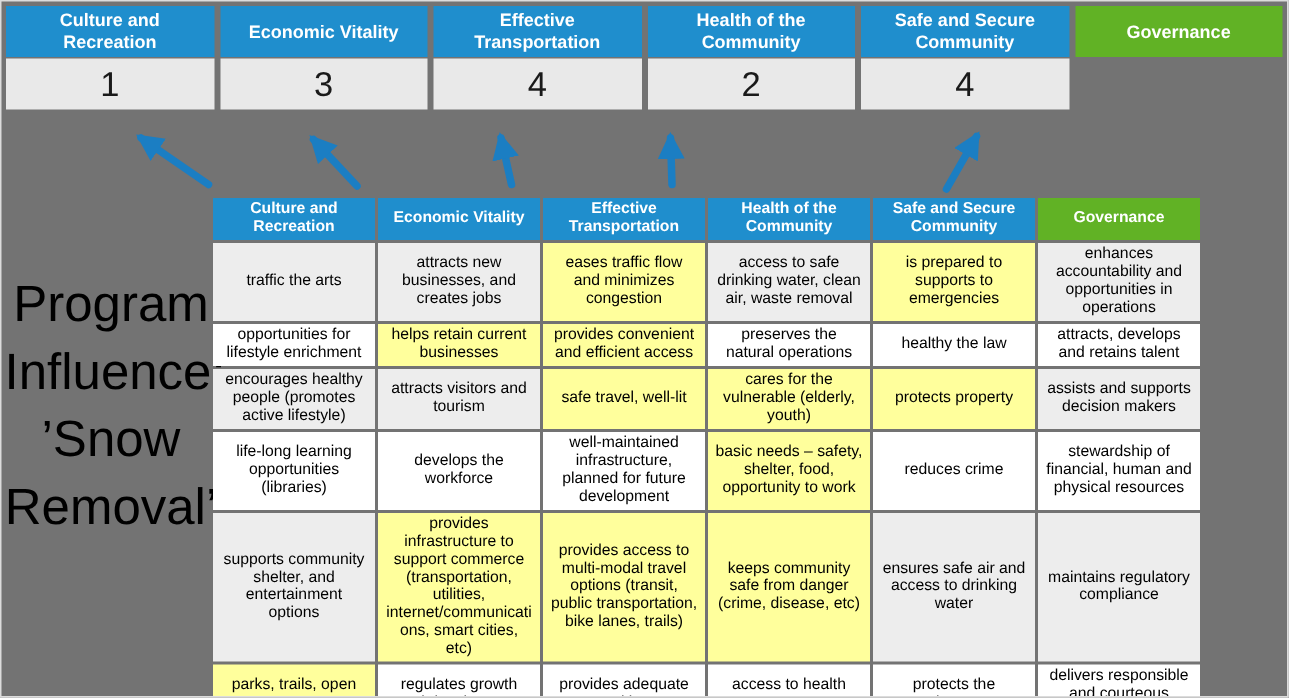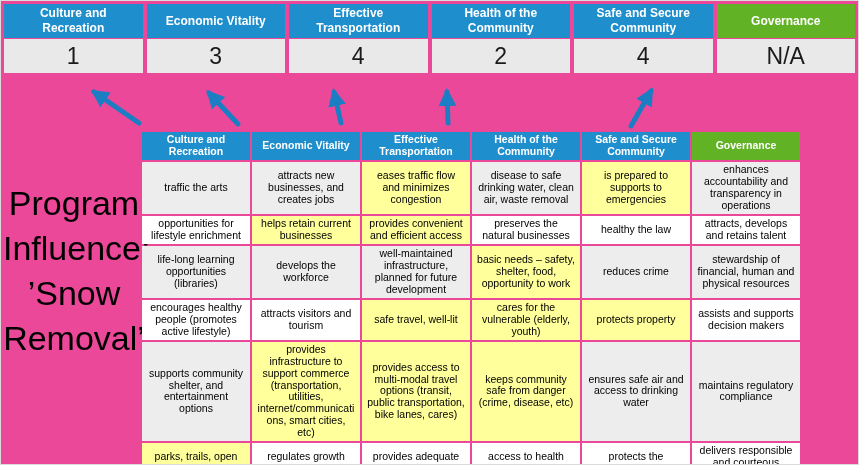--- a/index.html
+++ b/index.html
@@ -1,17 +1,17 @@
 <!DOCTYPE html>
 <html style="--blue: #1f8ecd; --green: #61b225; --arrow: #1b7ec3; --hl: #ffff9c;"><head>
 <meta charset="utf-8">
 <style>
   html,body{margin:0;padding:0;background:#fff;}
   .slide{
-    position:relative;width:857px;height:463px;background:#ec4899;
+    position:relative;width:857px;height:463px;background:#737373;
     border:1px solid #dcdcdc;overflow:hidden;
     font-family:"Liberation Sans","DejaVu Sans",sans-serif;color:#000;
   }
   
   .summary{
     position:absolute;left:3px;right:3px;top:3px;
     display:grid;grid-template-columns:repeat(6,1fr);column-gap:4px;
   }
   .sum-col{display:flex;flex-direction:column;}
   .sum-head{
@@ -82,21 +82,20 @@
       <div class="sum-col">
         <div class="sum-head blue">Health of the Community</div>
         <div class="sum-score">2</div>
       </div>
       <div class="sum-col">
         <div class="sum-head blue">Safe and Secure Community</div>
         <div class="sum-score">4</div>
       </div>
       <div class="sum-col">
         <div class="sum-head green">Governance</div>
-        <div class="sum-score">N/A</div>
       </div>
     </div>
 
   <svg class="arrows" viewBox="0 0 859 52">
     <defs>
       <marker id="ah" markerUnits="userSpaceOnUse" markerWidth="18" markerHeight="18" refX="14" refY="9" orient="auto">
         <path class="head" d="M0,0 L18,9 L0,18 Z"></path>
       </marker>
     </defs>
     <g>
@@ -127,52 +126,52 @@
           <th>Health of the Community</th>
           <th>Safe and Secure Community</th>
           <th class="green">Governance</th>
         </tr>
     </thead>
     <tbody>
         <tr>
           <td>traffic the arts</td>
           <td>attracts new businesses, and creates jobs</td>
           <td class="hl">eases traffic flow and minimizes congestion</td>
-          <td>disease to safe drinking water, clean air, waste removal</td>
+          <td>access to safe drinking water, clean air, waste removal</td>
           <td class="hl">is prepared to supports to emergencies</td>
-          <td>enhances accountability and transparency in operations</td>
+          <td>enhances accountability and opportunities in operations</td>
         </tr>
         <tr>
           <td>opportunities for lifestyle enrichment</td>
           <td class="hl">helps retain current businesses</td>
           <td class="hl">provides convenient and efficient access</td>
-          <td>preserves the natural businesses</td>
+          <td>preserves the natural operations</td>
           <td>healthy the law</td>
           <td>attracts, develops and retains talent</td>
+        </tr>
+        <tr>
+          <td>encourages healthy people (promotes active lifestyle)</td>
+          <td>attracts visitors and tourism</td>
+          <td class="hl">safe travel, well-lit</td>
+          <td class="hl">cares for the vulnerable (elderly, youth)</td>
+          <td class="hl">protects property</td>
+          <td>assists and supports decision makers</td>
         </tr>
         <tr>
           <td>life-long learning opportunities (libraries)</td>
           <td>develops the workforce</td>
           <td>well-maintained infrastructure, planned for future development</td>
           <td class="hl">basic needs – safety, shelter, food, opportunity to work</td>
           <td>reduces crime</td>
           <td>stewardship of financial, human and physical resources</td>
         </tr>
         <tr>
-          <td>encourages healthy people (promotes active lifestyle)</td>
-          <td>attracts visitors and tourism</td>
-          <td class="hl">safe travel, well-lit</td>
-          <td class="hl">cares for the vulnerable (elderly, youth)</td>
-          <td class="hl">protects property</td>
-          <td>assists and supports decision makers</td>
-        </tr>
-        <tr>
           <td>supports community shelter, and entertainment options</td>
           <td class="hl">provides infrastructure to support commerce (transportation, utilities, internet/communications, smart cities, etc)</td>
-          <td class="hl">provides access to multi-modal travel options (transit, public transportation, bike lanes, cares)</td>
+          <td class="hl">provides access to multi-modal travel options (transit, public transportation, bike lanes, trails)</td>
           <td class="hl">keeps community safe from danger (crime, disease, etc)</td>
           <td>ensures safe air and access to drinking water</td>
           <td>maintains regulatory compliance</td>
         </tr>
         <tr>
           <td class="hl">parks, trails, open spaces</td>
           <td>regulates growth and development</td>
           <td>provides adequate parking</td>
           <td>access to health care</td>
           <td>protects the environment</td>

